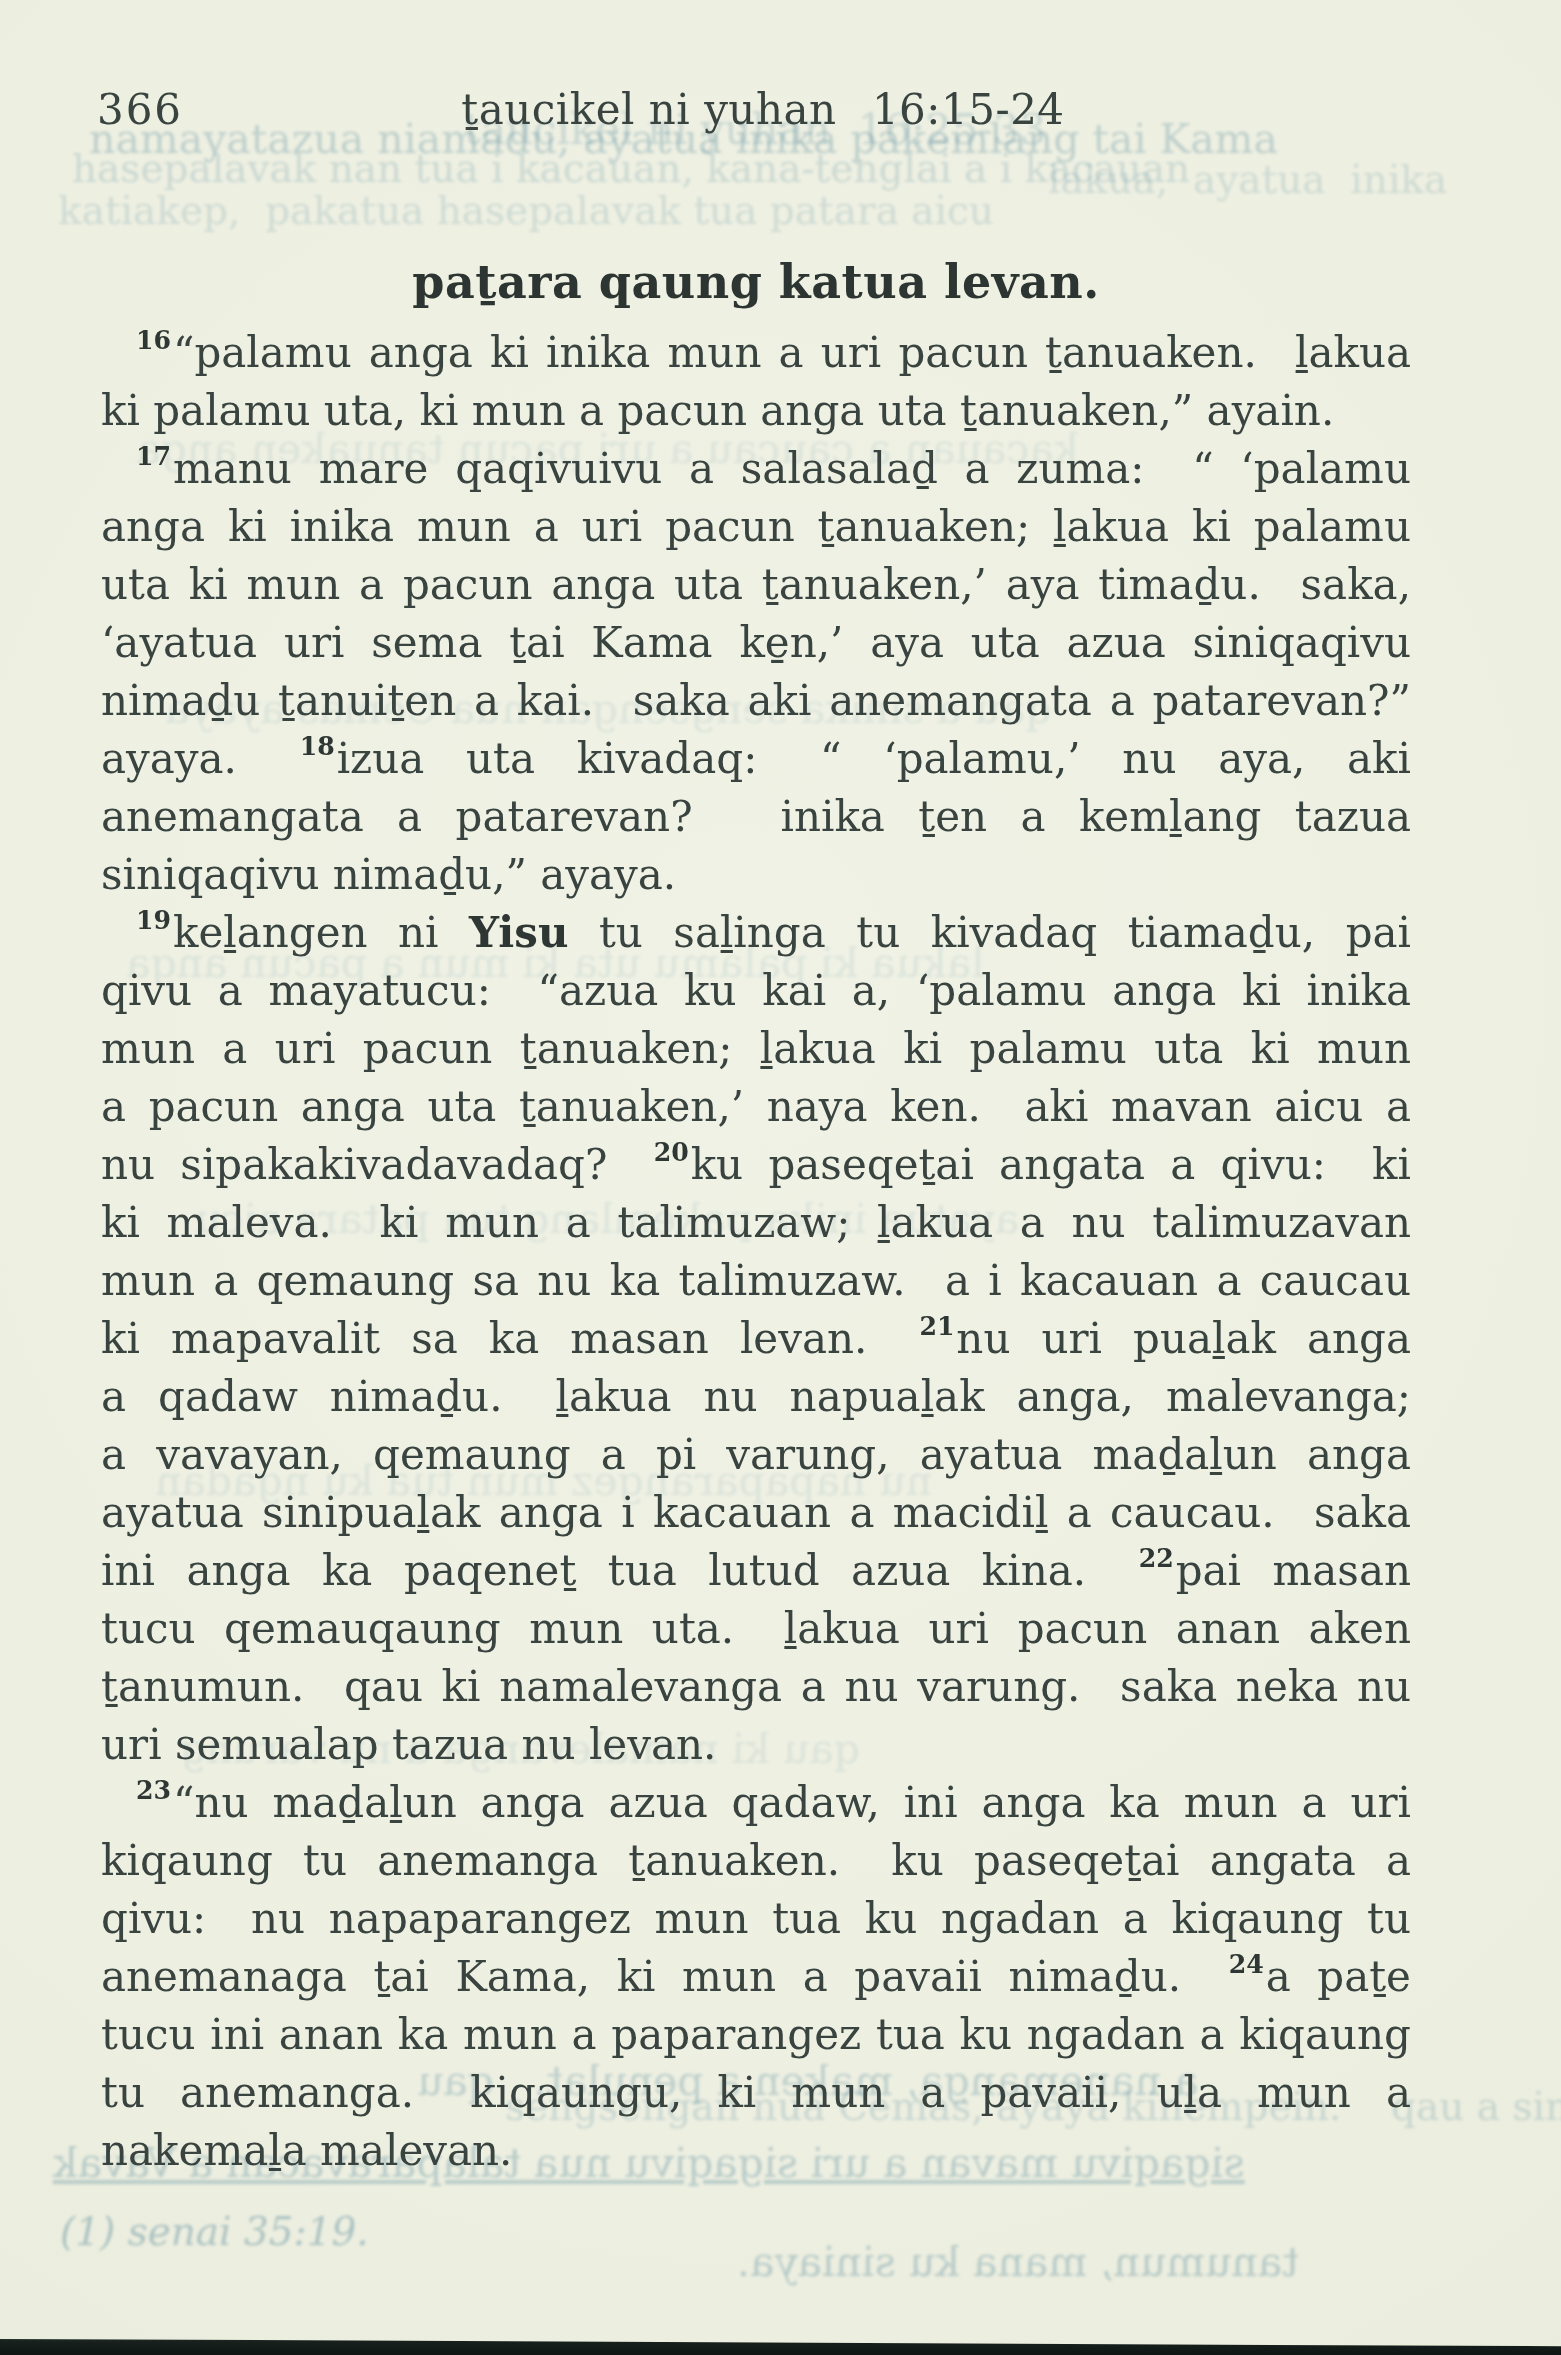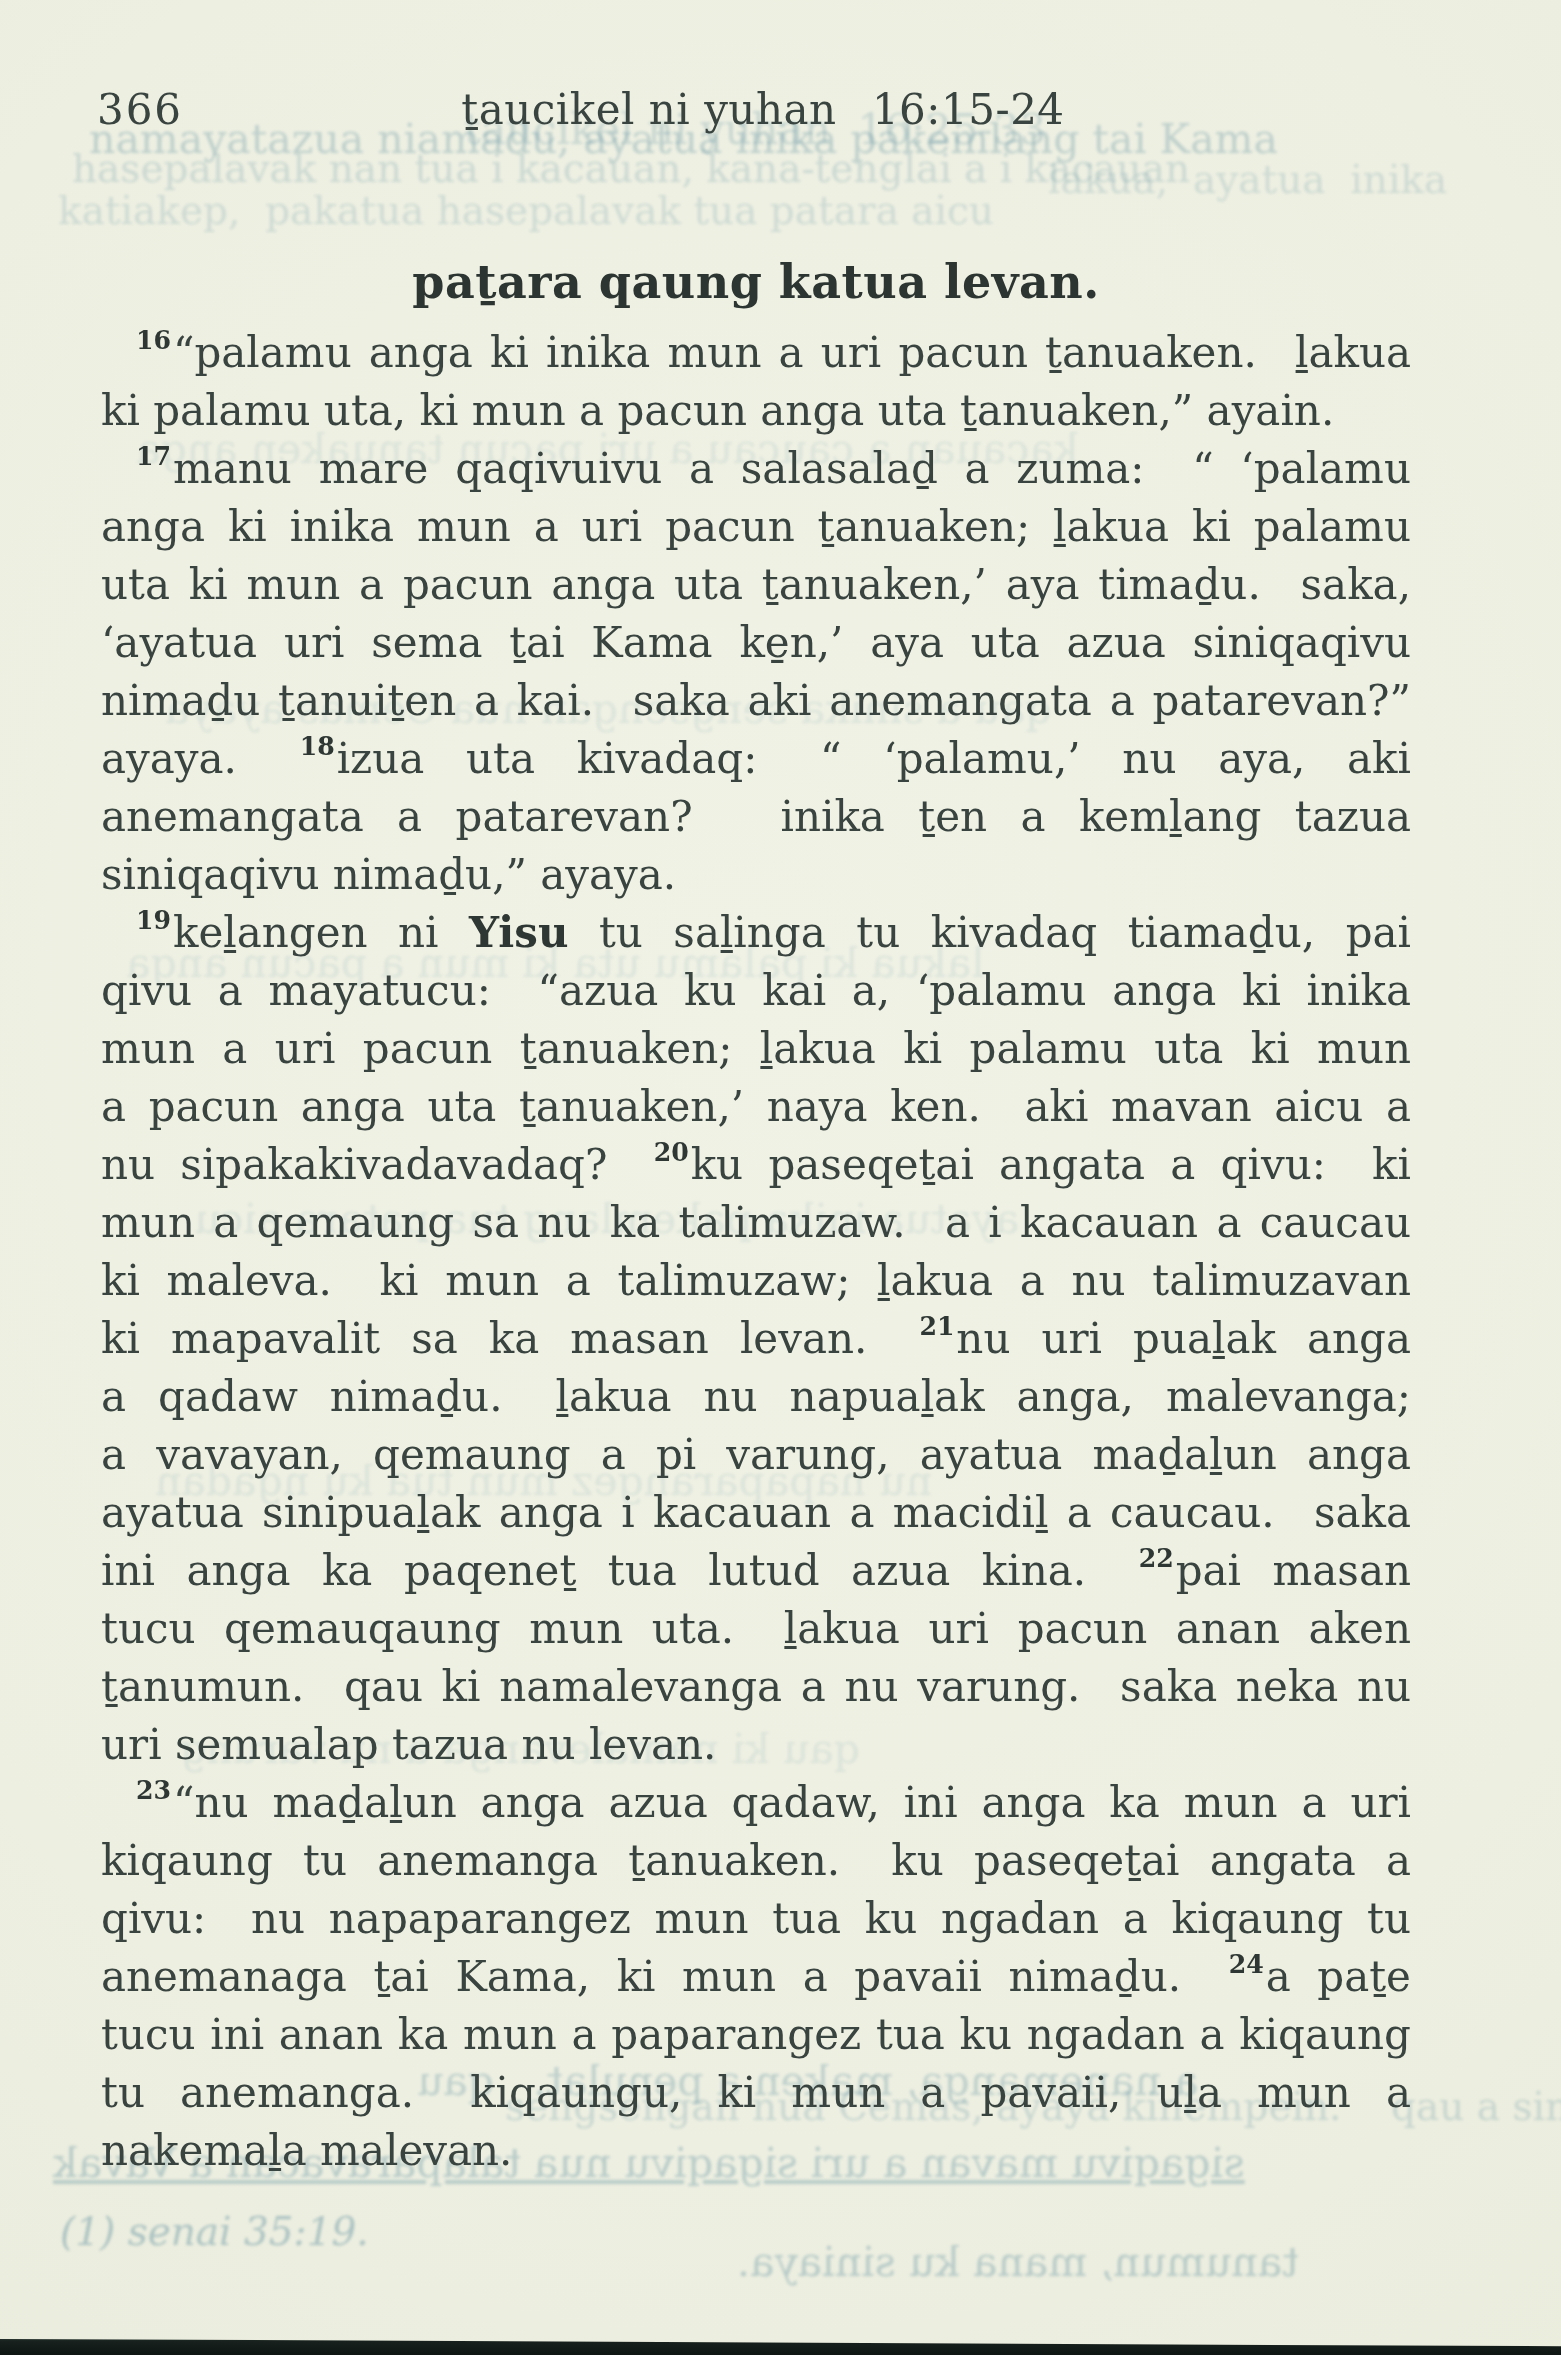--- a/index.html
+++ b/index.html
@@ -113,22 +113,22 @@
           <div class="text-line"><span>ayaya.  </span><sup class="verse-num">18</sup><span>izua uta kivadaq:  “ ‘palamu,’ nu aya, aki</span></div>
           <div class="text-line"><span>anemangata a patarevan?   inika ṯen a kemḻang tazua</span></div>
           <div class="text-line para-last"><span>siniqaqivu nimaḏu,” ayaya.</span></div>
         </div>
         <div class="paragraph">
           <div class="text-line first-line"><sup class="verse-num">19</sup><span>keḻangen ni </span><span class="bold-word">Yisu</span><span> tu saḻinga tu kivadaq tiamaḏu, pai</span></div>
           <div class="text-line"><span>qivu a mayatucu:  “azua ku kai a, ‘palamu anga ki inika</span></div>
           <div class="text-line"><span>mun a uri pacun ṯanuaken; ḻakua ki palamu uta ki mun</span></div>
           <div class="text-line"><span>a pacun anga uta ṯanuaken,’ naya ken.  aki mavan aicu a</span></div>
           <div class="text-line"><span>nu sipakakivadavadaq?  </span><sup class="verse-num">20</sup><span>ku paseqeṯai angata a qivu:  ki</span></div>
+          <div class="text-line"><span>ki maleva.  ki mun a talimuzaw; ḻakua a nu talimuzavan</span></div>
           <div class="text-line"><span>mun a qemaung sa nu ka talimuzaw.  a i kacauan a caucau</span></div>
-          <div class="text-line"><span>ki maleva.  ki mun a talimuzaw; ḻakua a nu talimuzavan</span></div>
           <div class="text-line"><span>ki mapavalit sa ka masan levan.  </span><sup class="verse-num">21</sup><span>nu uri puaḻak anga</span></div>
           <div class="text-line"><span>a qadaw nimaḏu.  ḻakua nu napuaḻak anga, malevanga;</span></div>
           <div class="text-line"><span>a vavayan, qemaung a pi varung, ayatua maḏaḻun anga</span></div>
           <div class="text-line"><span>ayatua sinipuaḻak anga i kacauan a macidiḻ a caucau.  saka</span></div>
           <div class="text-line"><span>ini anga ka paqeneṯ tua lutud azua kina.  </span><sup class="verse-num">22</sup><span>pai masan</span></div>
           <div class="text-line"><span>tucu qemauqaung mun uta.  ḻakua uri pacun anan aken</span></div>
           <div class="text-line"><span>ṯanumun.  qau ki namalevanga a nu varung.  saka neka nu</span></div>
           <div class="text-line para-last"><span>uri semualap tazua nu levan.</span></div>
         </div>
         <div class="paragraph">

